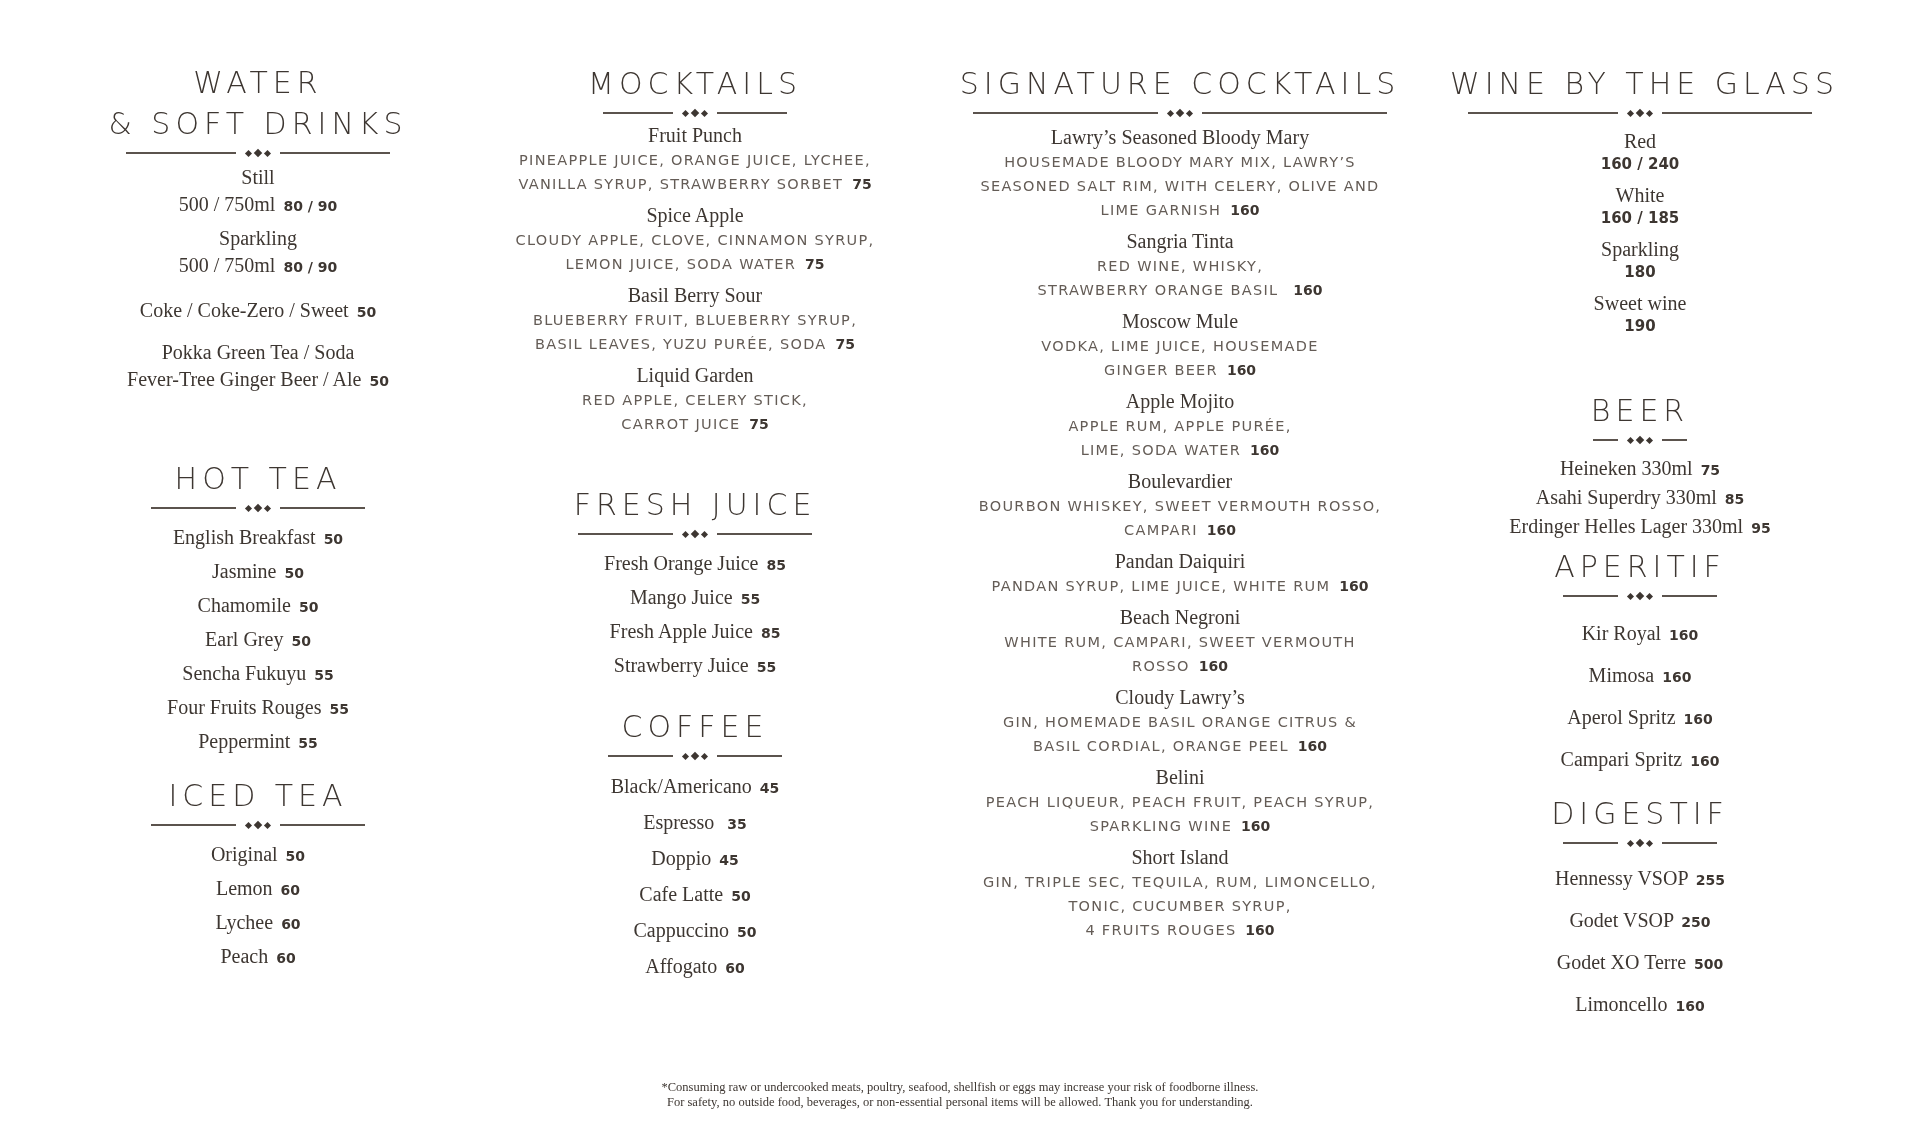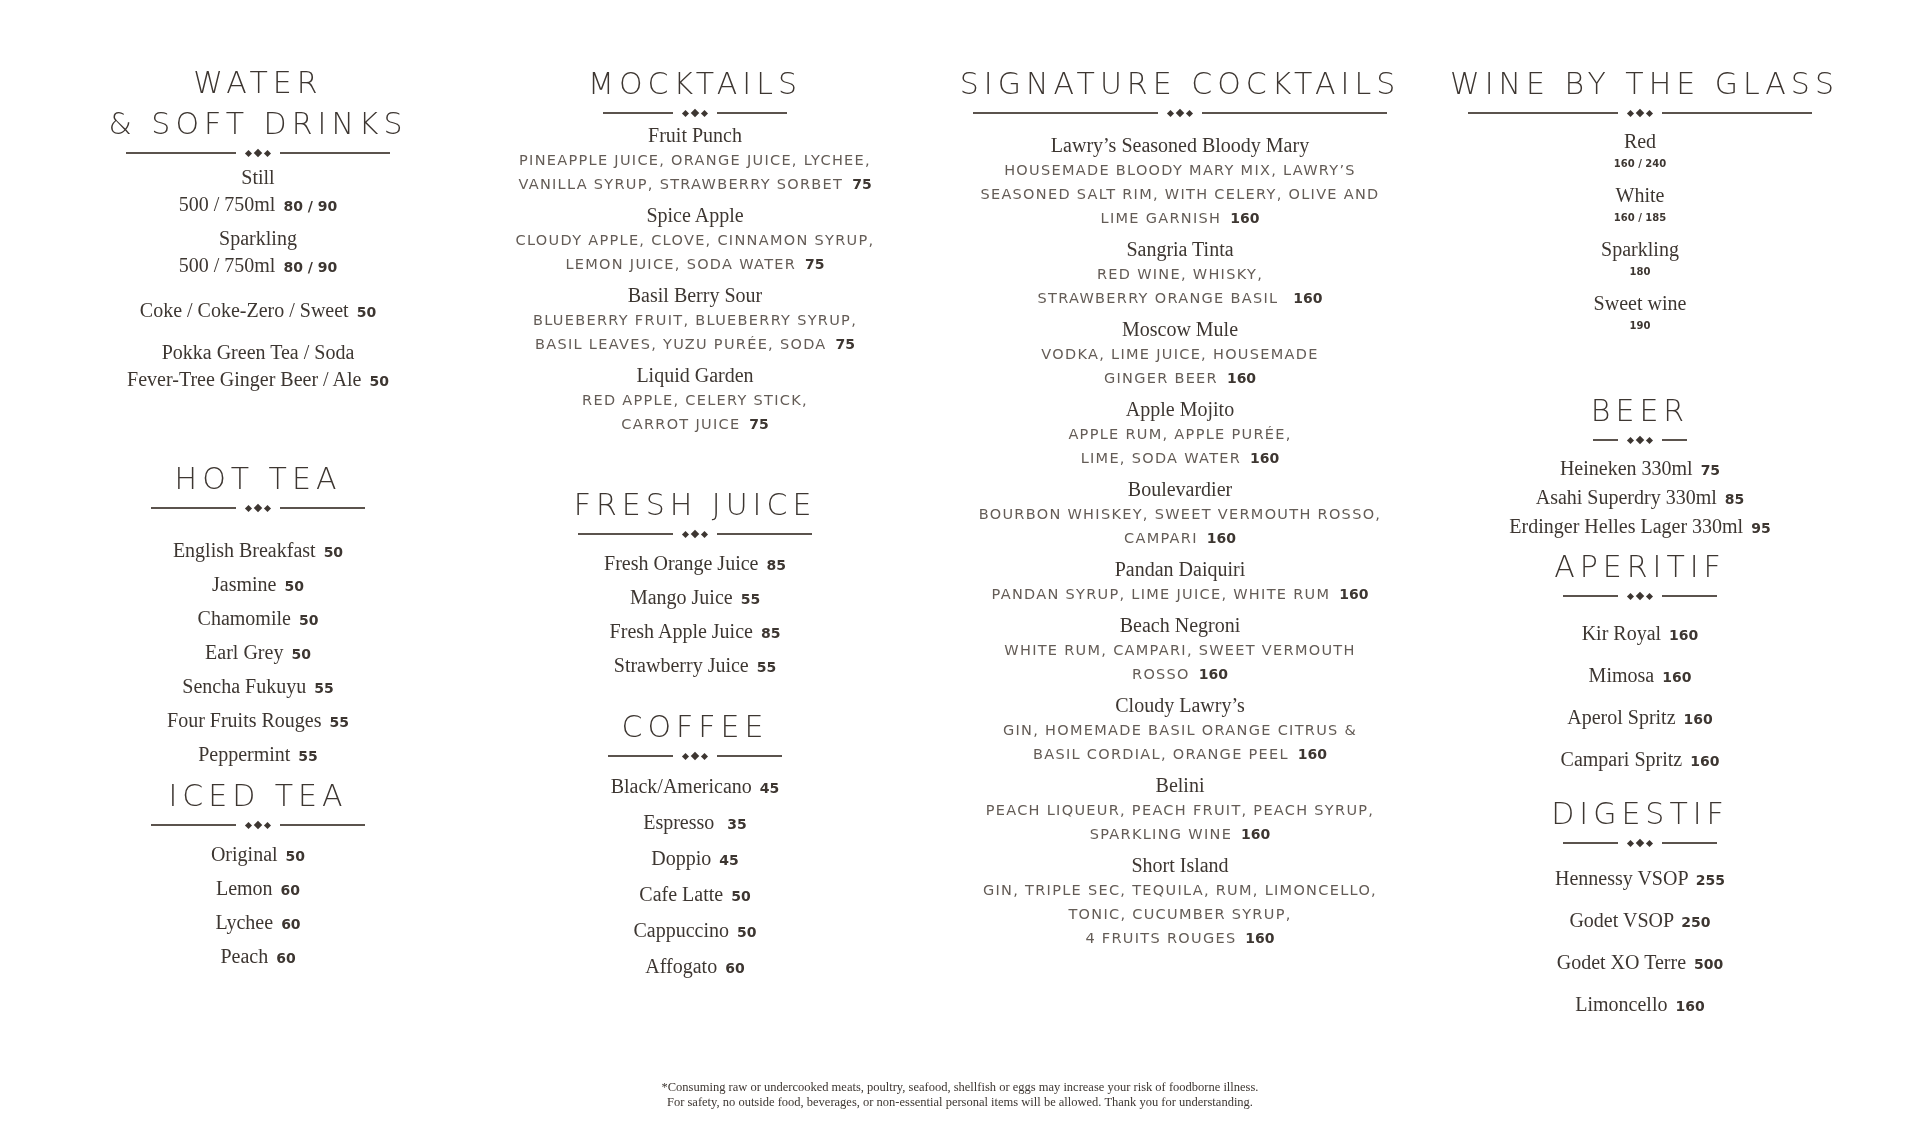--- a/index.html
+++ b/index.html
@@ -27,21 +27,21 @@
   }
   .name { font-size: 20px; line-height: 26px; color: #3d3631; white-space: nowrap; }
   .desc {
     font-family: "DejaVu Sans", "Liberation Sans", sans-serif;
     font-size: 14.5px; letter-spacing: 1.3px; line-height: 24px; color: #645c56;
     text-transform: uppercase; white-space: nowrap;
   }
   .desc .price { font-size: 14px; letter-spacing: 0; }
   .wine-price {
     font-family: "DejaVu Sans", "Liberation Sans", sans-serif;
-    font-weight: bold; font-size: 10px; line-height: 20px; color: #3d3631;
+    font-weight: bold; font-size: 15px; line-height: 20px; color: #3d3631;
   }
   .footer {
     position: absolute; left: 0; right: 0; top: 1080px; text-align: center;
     font-size: 12.5px; line-height: 15px; color: #3d3631;
   }
 </style>
 </head>
 <body>
 
 <div class="col" style="left:98px; width:320px;">
@@ -73,21 +73,21 @@
     <div class="heading">HOT TEA</div>
     <div class="divider">
       <span class="line" style="width:85px"></span>
       <span class="orn">
           <span class="dia"></span>
           <span class="dia big"></span>
           <span class="dia"></span>
         </span>
       <span class="line" style="width:85px"></span>
     </div>
-    <div style="margin-top:19px">
+    <div style="margin-top:6px">
       <div class="item" style="line-height:32px"><span>English Breakfast</span> <span class="price">50</span></div>
       <div class="item" style="line-height:32px"><span>Jasmine</span> <span class="price">50</span></div>
       <div class="item" style="line-height:32px"><span>Chamomile</span> <span class="price">50</span></div>
       <div class="item" style="line-height:32px"><span>Earl Grey</span> <span class="price">50</span></div>
       <div class="item" style="line-height:32px"><span>Sencha Fukuyu</span> <span class="price">55</span></div>
       <div class="item" style="line-height:32px"><span>Four Fruits Rouges</span> <span class="price">55</span></div>
       <div class="item" style="line-height:32px"><span>Peppermint</span> <span class="price">55</span></div>
     </div>
   </div>
 
@@ -194,21 +194,21 @@
     <div class="heading">SIGNATURE COCKTAILS</div>
     <div class="divider">
       <span class="line" style="width:185px"></span>
       <span class="orn">
           <span class="dia"></span>
           <span class="dia big"></span>
           <span class="dia"></span>
         </span>
       <span class="line" style="width:185px"></span>
     </div>
-    <div style="margin-top:12px">
+    <div style="margin-top:4px">
       <div style="margin-bottom:6px">
         <div class="name">Lawry’s Seasoned Bloody Mary</div>
         <div class="desc">Housemade Bloody Mary mix, Lawry’s</div>
         <div class="desc">seasoned salt rim, with celery, olive and</div>
         <div class="desc"><span>lime garnish</span> <span class="price">160</span></div>
       </div>
       <div style="margin-bottom:6px">
         <div class="name">Sangria Tinta</div>
         <div class="desc">Red wine, whisky,</div>
         <div class="desc"><span>strawberry orange basil</span>&nbsp; <span class="price">160</span></div>

